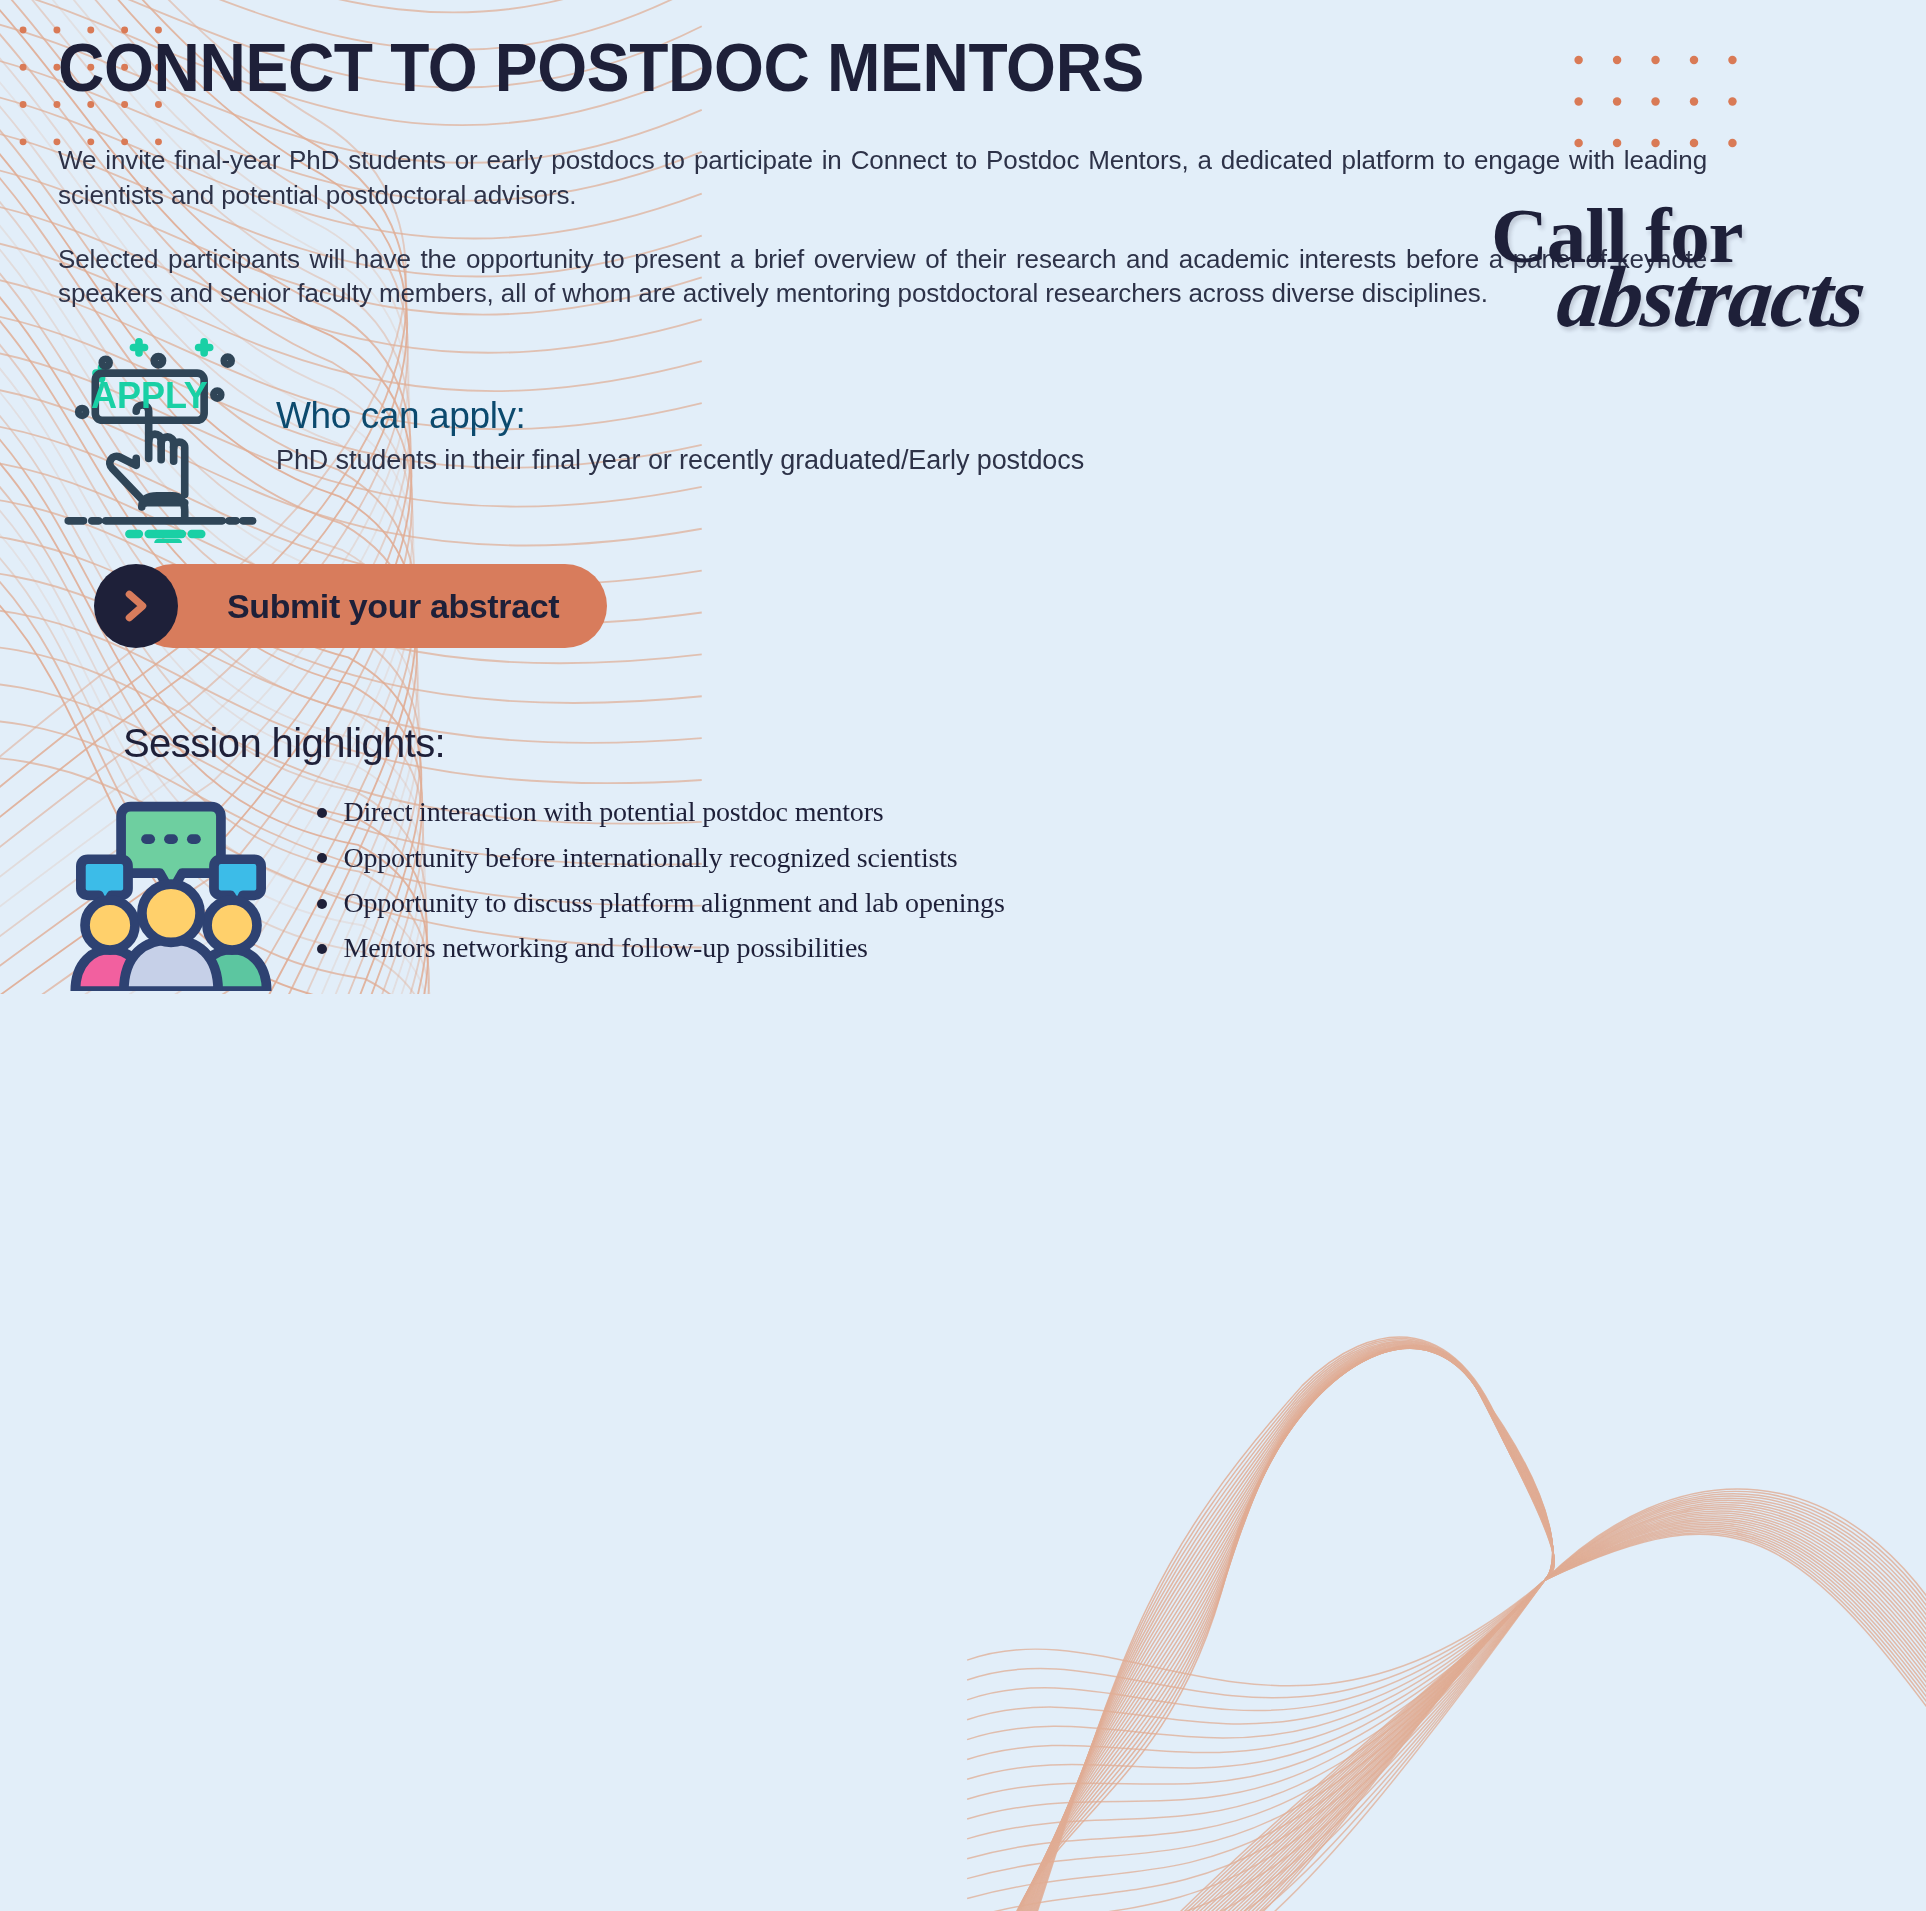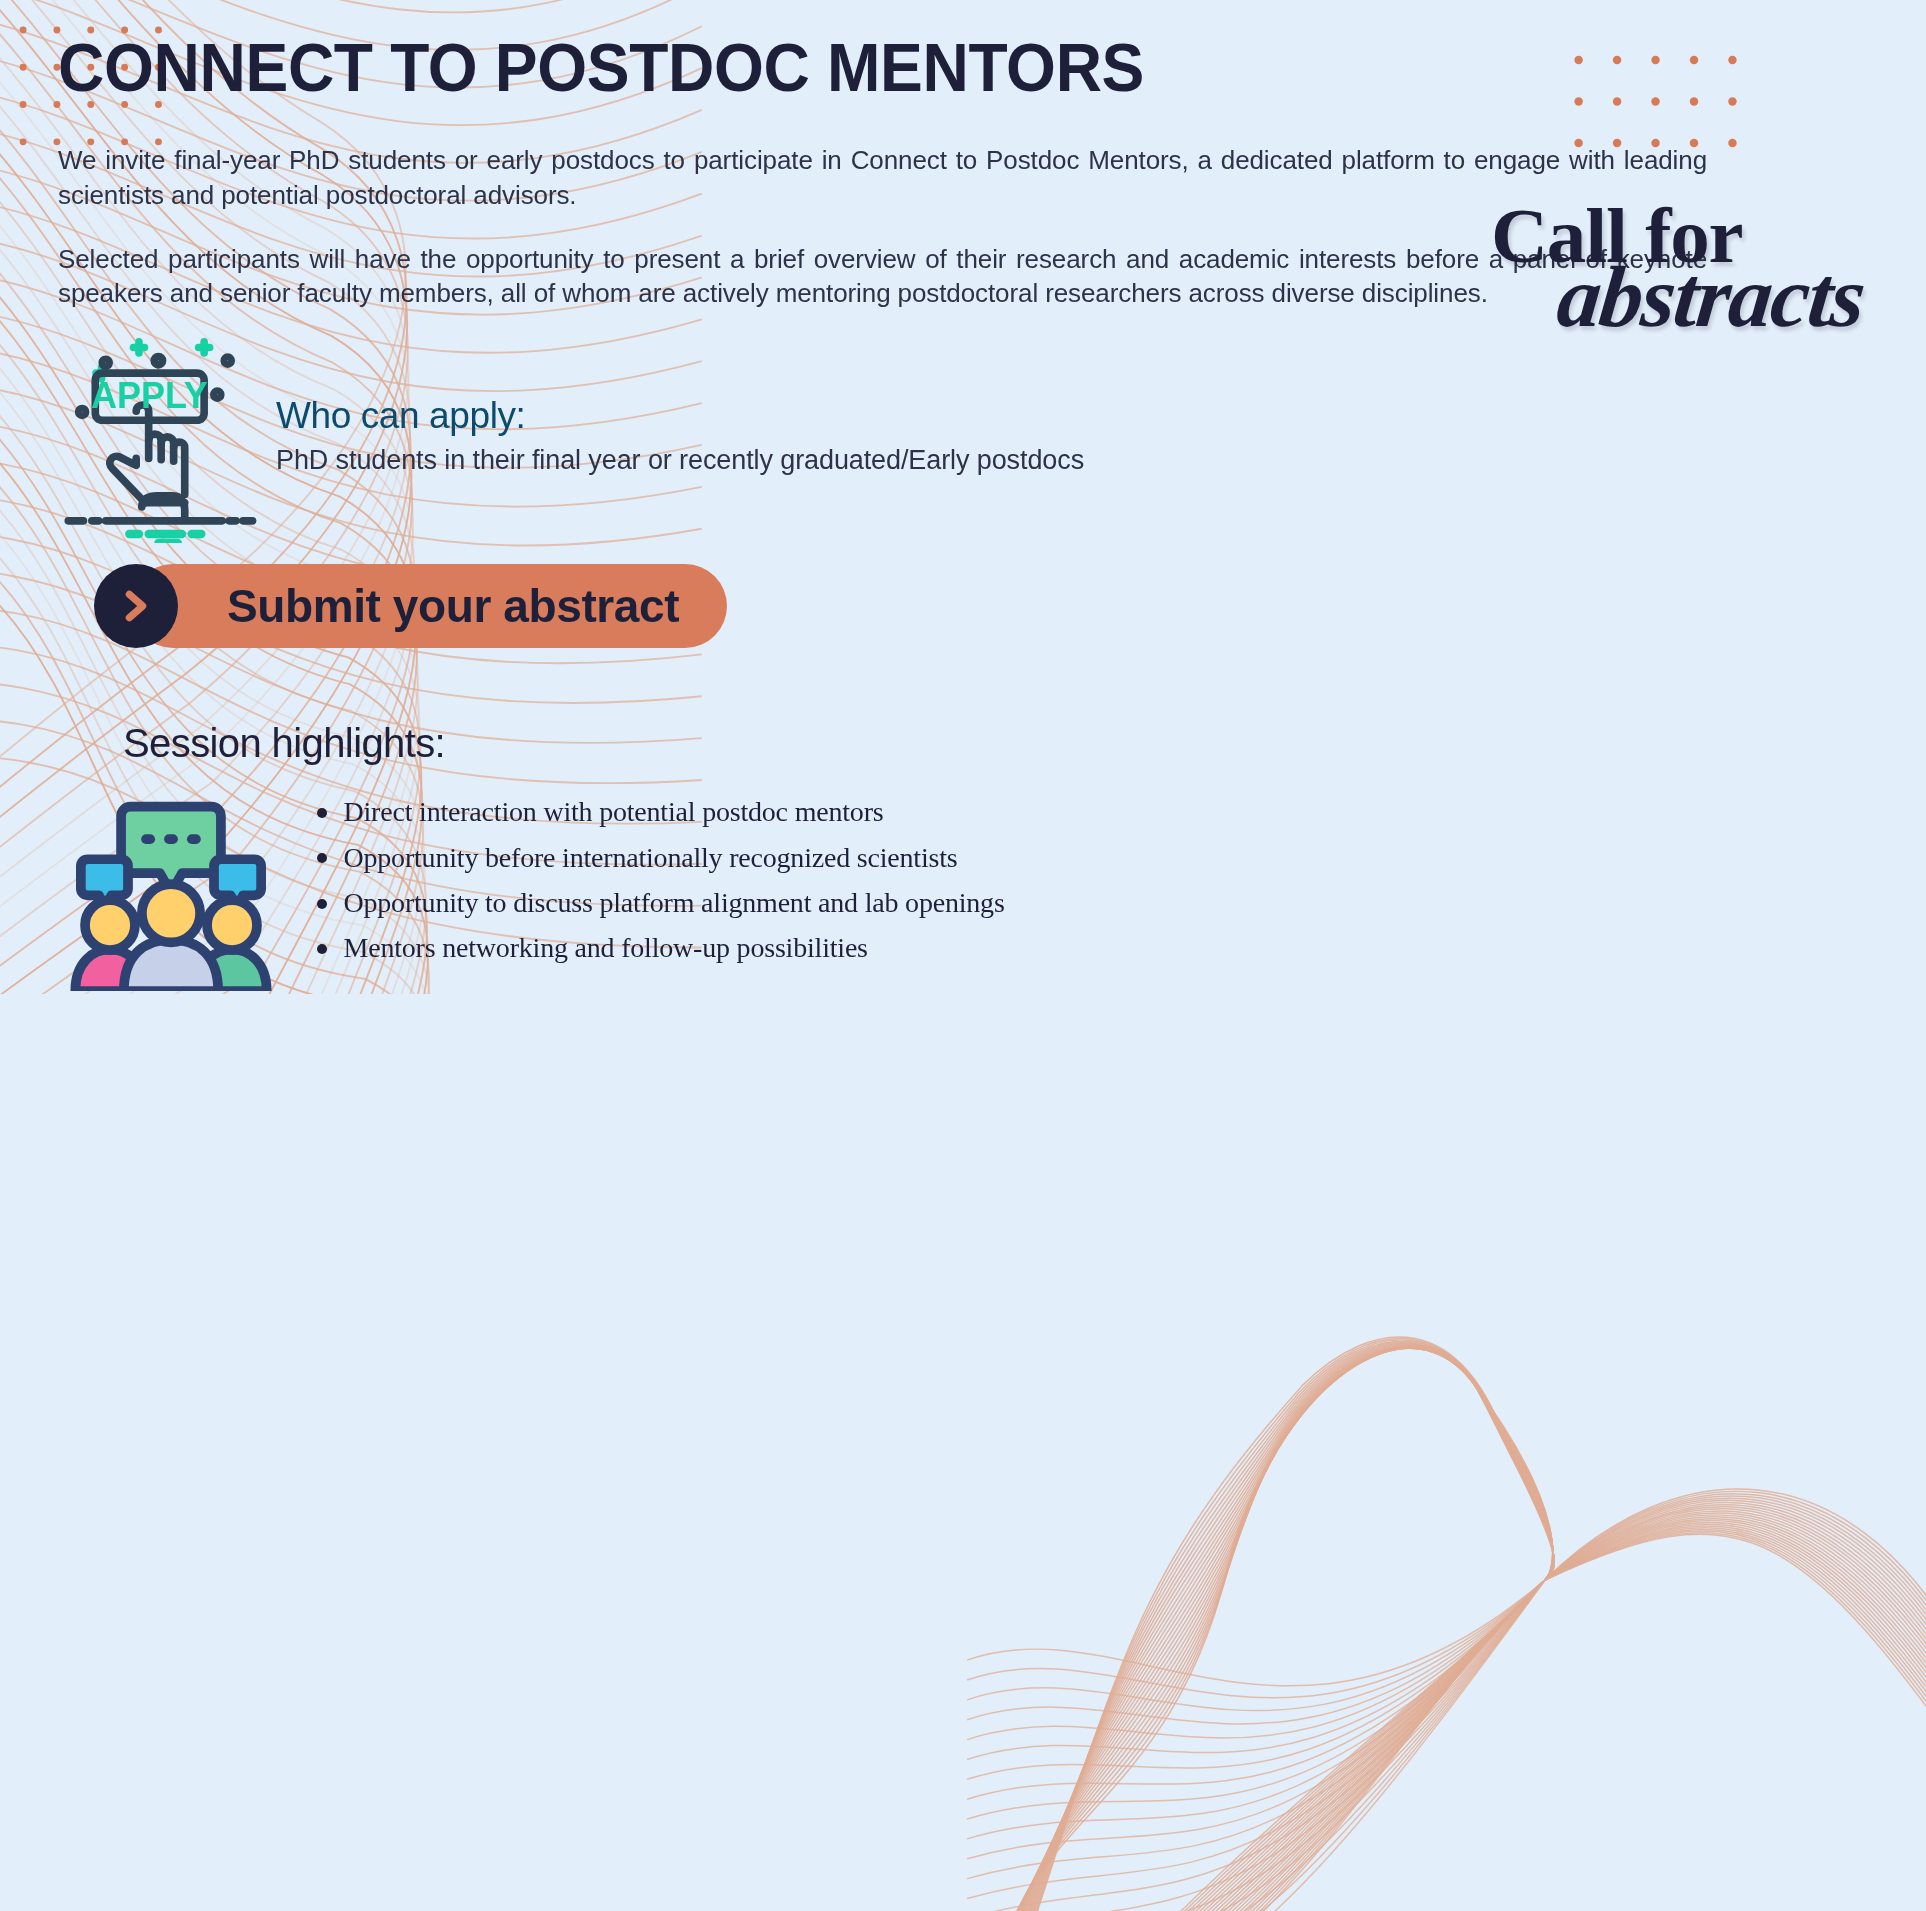--- a/index.html
+++ b/index.html
@@ -100,21 +100,21 @@
     cursor:pointer;
   }
   #submit-abstract-button .btn-circle {
     position:absolute; left:-37px; top:50%;
     transform:translateY(-50%);
     width:84px; height:84px; border-radius:50%;
     background:#1e2039;
     display:flex; align-items:center; justify-content:center;
   }
   #submit-abstract-button .btn-label {
-    font-size:46px; font-weight:bold; color:#1e2039; letter-spacing:-0.4px; white-space:nowrap;text-align:center;
+    font-size:34px; font-weight:bold; color:#1e2039; letter-spacing:-0.4px; white-space:nowrap;text-align:center;
   }
 
   
   #session-highlights-heading {
     font-size:40px; color:#1e2039; letter-spacing:-0.6px;
     margin-top:73px; margin-left:65px;
   }
   #highlights-row { display:flex; align-items:flex-start; margin-top:17px; }
   #people-icon { width:208px; height:208px; flex:0 0 208px; margin-left:8.5px; }
   #highlights-list { list-style:none; margin-top:14px; margin-left:37px;font-family:Liberation Serif, serif; }

